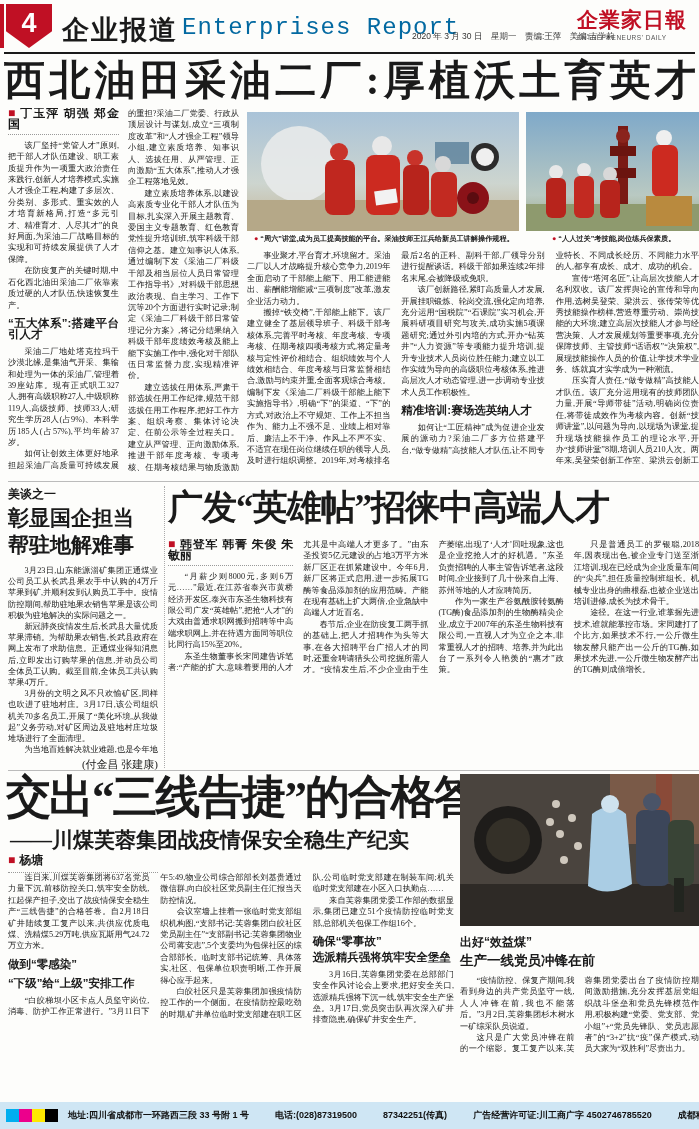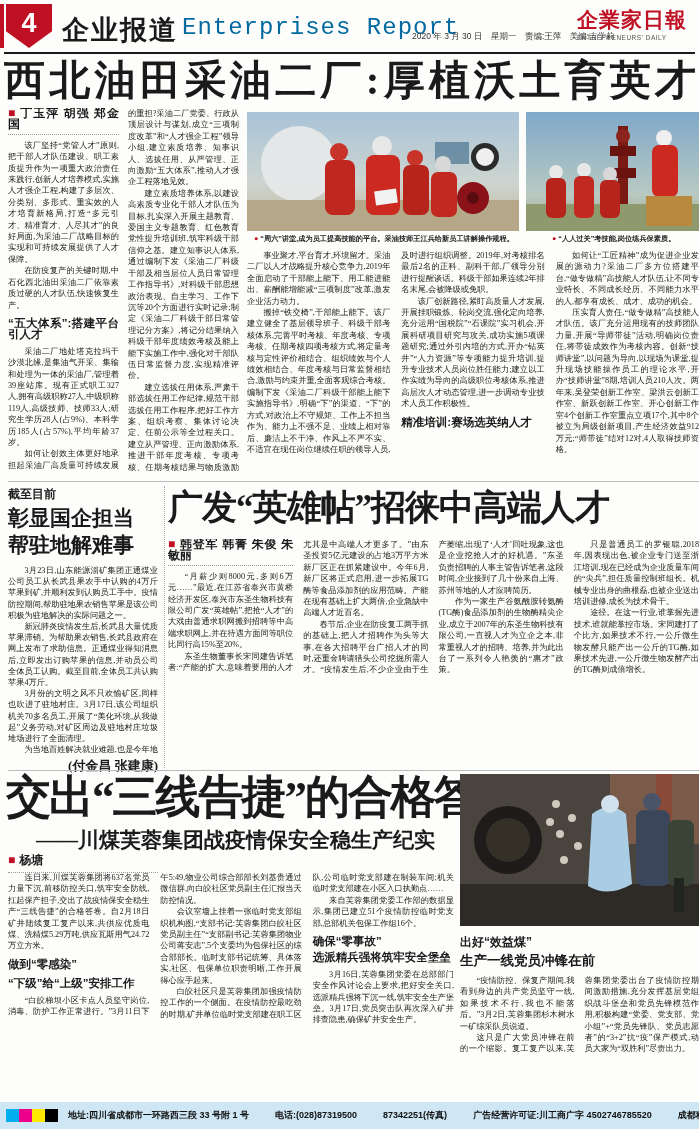--- a/index.html
+++ b/index.html
@@ -33,29 +33,29 @@
   .caption{position:absolute;font-size:7.2px;font-weight:bold;font-family:"Liberation Sans",sans-serif;color:#222;white-space:nowrap;}
   .caption .dot{color:#c01024;margin-right:2px;}
   
   .hrule{position:absolute;background:#bbb;height:1px;}
   
   .sidebar{position:absolute;left:8px;top:486px;width:150px;height:282px;border-right:1px dotted #aaa;padding-right:6px;}
   .sb-kicker{font-size:12px;font-weight:900;font-family:"Liberation Sans",sans-serif;margin-bottom:2px;}
   .sb-headline{font-size:21px;font-weight:900;line-height:27px;margin-bottom:6px;}
   .sb-body{font-size:8.2px;line-height:11.2px;text-align:justify;height:190px;overflow:hidden;}
   .sb-body p{margin:0;text-indent:2em;}
-  .sb-sign{text-align:right;font-size:13px;font-weight:bold;margin-top:2px;}
+  .sb-sign{text-align:right;font-size:11px;font-weight:normal;margin-top:2px;}
   
   .mid{position:absolute;left:168px;top:484px;width:531px;height:284px;}
   .mid-kicker{font-size:15px;font-weight:900;margin:0 0 2px 0;}
   .mid-headline{font-size:35px;font-weight:900;letter-spacing:-1px;margin:0 0 8px 0;}
   .mid-body{column-count:4;column-gap:10px;height:200px;}
   
   .bot-headline{position:absolute;left:6px;top:772px;width:450px;font-size:45px;font-weight:900;letter-spacing:-2px;line-height:50px;white-space:nowrap;}
-  .bot-sub{position:absolute;left:36px;top:826px;font-size:21px;font-weight:700;}
+  .bot-sub{position:absolute;left:10px;top:826px;font-size:21px;font-weight:700;}
   .bot-byline{position:absolute;left:8px;top:852px;width:150px;}
   .bot-left{position:absolute;left:8px;top:872px;width:446px;height:222px;column-count:3;column-gap:11px;}
   .bot-right{position:absolute;left:460px;top:930px;width:239px;height:164px;}
   .br-sub1{font-size:12px;font-weight:900;font-family:"Liberation Sans",sans-serif;margin:4px 0 1px 0;}
   .br-sub2{font-size:13.5px;font-weight:900;font-family:"Liberation Sans",sans-serif;margin:0 0 5px 0;}
   .br-body{column-count:2;column-gap:10px;height:112px;}
   
   .footer{position:absolute;left:0;top:1102px;width:699px;height:27px;background:#cfe6f4;display:flex;align-items:center;
           font-family:"Liberation Sans",sans-serif;font-size:9px;font-weight:bold;color:#111;}
   .cmyk{display:flex;margin:0 10px 0 6px;}
@@ -156,28 +156,29 @@
   </div>
   <div class="caption" style="left:254px;top:234px;"><span class="dot">●</span><span>“周六”讲堂,成为员工提高技能的平台。采油技师王江兵给新员工讲解操作规程。</span></div>
   <div class="caption" style="left:528px;top:234px;margin-left:24px;"><span class="dot">●</span><span>“人人过关”考技能,岗位练兵保素质。</span></div>
 
   <div class="a1-bottom colblock">
     <p>事业聚才,平台育才,环境留才。采油二厂以人才战略提升核心竞争力,2019年全面启动了干部能上能下、用工能进能出、薪酬能增能减“三项制度”改革,激发企业活力动力。</p>
     <p>搬掉“铁交椅”,干部能上能下。该厂建立健全了基层领导班子、科级干部考核体系,完善平时考核、年度考核、专项考核、任期考核四项考核方式,将定量考核与定性评价相结合、组织绩效与个人绩效相结合、年度考核与日常监督相结合,激励与约束并重,全面客观综合考核。编制下发《采油二厂科级干部能上能下实施指导书》,明确“下”的渠道、“下”的方式,对政治上不守规矩、工作上不担当作为、能力上不强不足、业绩上相对靠后、廉洁上不干净、作风上不严不实、不适宜在现任岗位继续任职的领导人员,及时进行组织调整。2019年,对考核排名最后2名的正科、副科干部,厂领导分别进行提醒谈话。科级干部如果连续2年排名末尾,会被降级或免职。</p>
     <p>该厂创新路径,紧盯高质量人才发展,开展挂职锻炼、轮岗交流,强化定向培养,充分运用“国税院”“石课院”实习机会,开展科研项目研究与攻关,成功实施5项课题研究;通过外引内培的方式,开办“钻英井”“人力资源”等专项能力提升培训,提升专业技术人员岗位胜任能力;建立以工作实绩为导向的高级职位考核体系,推进高层次人才动态管理,进一步调动专业技术人员工作积极性。</p>
     <h3>精准培训:赛场选英纳人才</h3>
     <p>如何让“工匠精神”成为促进企业发展的源动力?采油二厂多方位搭建平台,“做专做精”高技能人才队伍,让不同专业特长、不同成长经历、不同能力水平的人,都享有成长、成才、成功的机会。</p>
+    <p>宣传“塔河名匠”,让高层次技能人才名利双收。该厂发挥舆论的宣传和导向作用,选树吴登荣、梁洪云、张传荣等优秀技能操作榜样,营造尊重劳动、崇尚技能的大环境;建立高层次技能人才参与经营决策、人才发展规划等重要事项,充分保障技师、主管技师“话语权”“决策权”,展现技能操作人员的价值,让学技术学业务、练就真才实学成为一种潮流。</p>
     <p>压实育人责任,“做专做精”高技能人才队伍。该厂充分运用现有的技师团队力量,开展“导师带徒”活动,明确岗位责任,将带徒成效作为考核内容。创新“技师讲堂”,以问题为导向,以现场为课堂,提升现场技能操作员工的理论水平,开办“技师讲堂”8期,培训人员210人次。两年来,吴登荣创新工作室、梁洪云创新工作室、新跃创新工作室、开心创新工作室4个创新工作室重点立项17个,其中8个被立为局级创新项目,产生经济效益912万元;“师带徒”结对12对,4人取得技师资格。</p>
 
   </div>
 
   <div class="hrule" style="left:8px;top:481px;width:691px;"></div>
 
   <div class="sidebar">
-    <div class="sb-kicker">截至目前</div>
+    <div class="sb-kicker">美谈之一</div>
     <div class="sb-headline">
       <div>彰显国企担当</div>
       <div>帮驻地解难事</div>
     </div>
     <div class="sb-body">
       <p>3月23日,山东能源淄矿集团正通煤业公司员工从长武县果农手中认购的4万斤苹果到矿,并顺利发到认购员工手中。疫情防控期间,帮助驻地果农销售苹果是该公司积极为驻地解决的实际问题之一。</p>
       <p>新冠肺炎疫情发生后,长武县大量优质苹果滞销。为帮助果农销售,长武县政府在网上发布了求助信息。正通煤业得知消息后,立即发出订购苹果的信息,并动员公司全体员工认购。截至目前,全体员工共认购苹果4万斤。</p>
       <p>3月份的文明之风不只欢愉矿区,同样也吹进了驻地村庄。3月17日,该公司组织机关70多名员工,开展了“美化环境,从我做起”义务劳动,对矿区周边及驻地村庄垃圾堆场进行了全面清理。</p>
       <p>为当地百姓解决就业难题,也是今年地企携手抗“疫”美谈之一。受疫情影响,当地许多在外地打工的村民无法复工。该公司了解情况后,通过与当地政府协调对接,为8名村民提供了保洁、清理煤场等工作岗位。</p>
 
@@ -239,21 +240,21 @@
     <p>来自芙蓉集团党委工作部的数据显示,集团已建立51个疫情防控临时党支部,总部机关包保工作组16个。</p>
     <h3>确保“零事故”</h3>
     <h3 style="margin-top:0">选派精兵强将筑牢安全堡垒</h3>
     <p>3月16日,芙蓉集团党委在总部部门安全作风讨论会上要求,把好安全关口,选派精兵强将下沉一线,筑牢安全生产堡垒。3月17日,党员突击队再次深入矿井排查隐患,确保矿井安全生产。</p>
   </div>
 
   <div class="bot-right">
     <div class="br-sub1">出好“效益煤”</div>
     <div class="br-sub2">生产一线党员冲锋在前</div>
     <div class="br-body colblock">
-      <p>“疫情防控、保复产期间,我看到身边的共产党员坚守一线,如果技术不行,我也不能落后。”3月2日,芙蓉集团杉木树水一矿综采队员说道。</p>
+      <p>“疫情防控、保复产期间,我看到身边的共产党员坚守一线,人人冲锋在前,我也不能落后。”3月2日,芙蓉集团杉木树水一矿综采队员说道。</p>
       <p>这只是广大党员冲锋在前的一个缩影。复工复产以来,芙蓉集团党委出台了疫情防控期间激励措施,充分发挥基层党组织战斗堡垒和党员先锋模范作用,积极构建“党委、党支部、党小组”+“党员先锋队、党员志愿者”的“3+2”抗“疫”保产模式,动员大家为“双胜利”尽责出力。</p>
     </div>
   </div>
 
   <div class="footer">
     <div class="cmyk">
       <i style="background:#00aeef"></i>
       <i style="background:#ec008c"></i>
       <i style="background:#ffe800"></i>
       <i style="background:#000000"></i>

